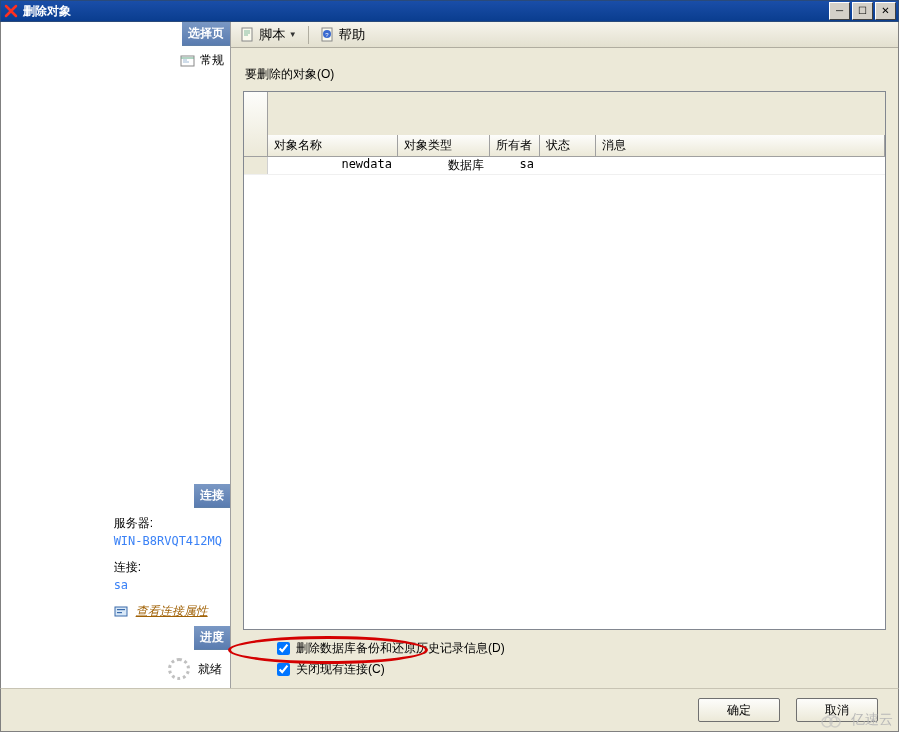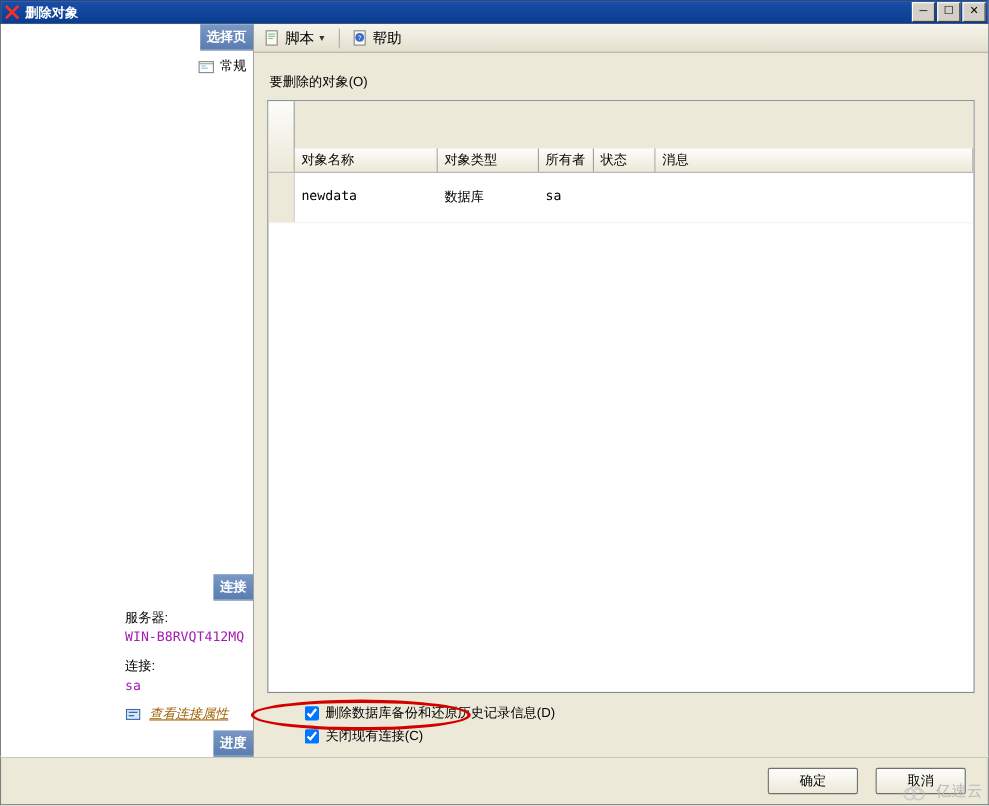--- a/index.html
+++ b/index.html
@@ -75,21 +75,21 @@
   display: flex; align-items: center; gap: 4px;
   padding: 2px 0;
   color: #000;
 }
 .page-item .page-icon { width: 16px; height: 14px; }
 
 .sidebar-spacer { flex: 1; }
 
 .connection-body { padding: 6px 8px; line-height: 1.5; }
 .conn-label { color: #000; }
-.conn-value { color: #a21caf; font-family: "SimSun", monospace; }
+.conn-value { color: #3b82f6; font-family: "SimSun", monospace; }
 .conn-row { margin-bottom: 8px; }
 .link-row { display: flex; align-items: center; gap: 6px; margin-top: 4px; }
 .link-row .conn-icon { width: 16px; height: 14px; }
 .link { color: #a16207; text-decoration: underline; cursor: pointer; font-style: italic; }
 
 .progress-body { display: flex; align-items: center; gap: 8px; padding: 8px; }
 .spinner {
   width: 22px; height: 22px;
   border: 3px dotted #c0c0c0;
   border-radius: 50%;
@@ -167,23 +167,24 @@
 .grid-row {
   display: flex;
   border-bottom: 1px solid #f0f0f0;
 }
 .grid-row .gr-rowsel {
   width: 24px;
   background: #ece9d8;
   border-right: 1px solid #d0d0d0;
 }
 .grid-row .gr-cell {
-  padding: 14px 6px;
+  padding: 0 6px;
   font-family: "SimSun", monospace;
   font-size: 12px;
+  text-align: right;
 }
 .gr-name  { width: 130px; }
 .gr-type  { width: 92px; }
 .gr-owner { width: 50px; }
 .gr-state { width: 56px; }
 .gr-msg   { flex: 1; }
 
 .checkbox-area { padding: 6px 2px 2px 2px; }
 .checkbox-row {
   display: flex; align-items: center; gap: 6px;
@@ -287,20 +288,24 @@
               <rect x="1" y="3" width="12" height="9" fill="#d8e8f8" stroke="#3a6aaa"></rect>
               <rect x="3" y="5" width="8" height="1.2" fill="#3a6aaa"></rect>
               <rect x="3" y="8" width="5" height="1.2" fill="#3a6aaa"></rect>
             </svg>
         </span>
         <a class="link">查看连接属性</a>
       </div>
     </div>
 
     <div class="panel-header">进度</div>
+    <div class="progress-body">
+      <div class="spinner"></div>
+      <span>就绪</span>
+    </div>
   </div>
 
   <div class="main">
     <div class="toolbar">
       <button class="tb-btn">
         <span class="tb-icon">
           <svg viewBox="0 0 16 16">
               <rect x="2" y="1" width="10" height="13" fill="#fafaee" stroke="#888"></rect>
               <path d="M4 4h6M4 6h6M4 8h4" stroke="#6a8" stroke-width="0.8"></path>
             </svg>

